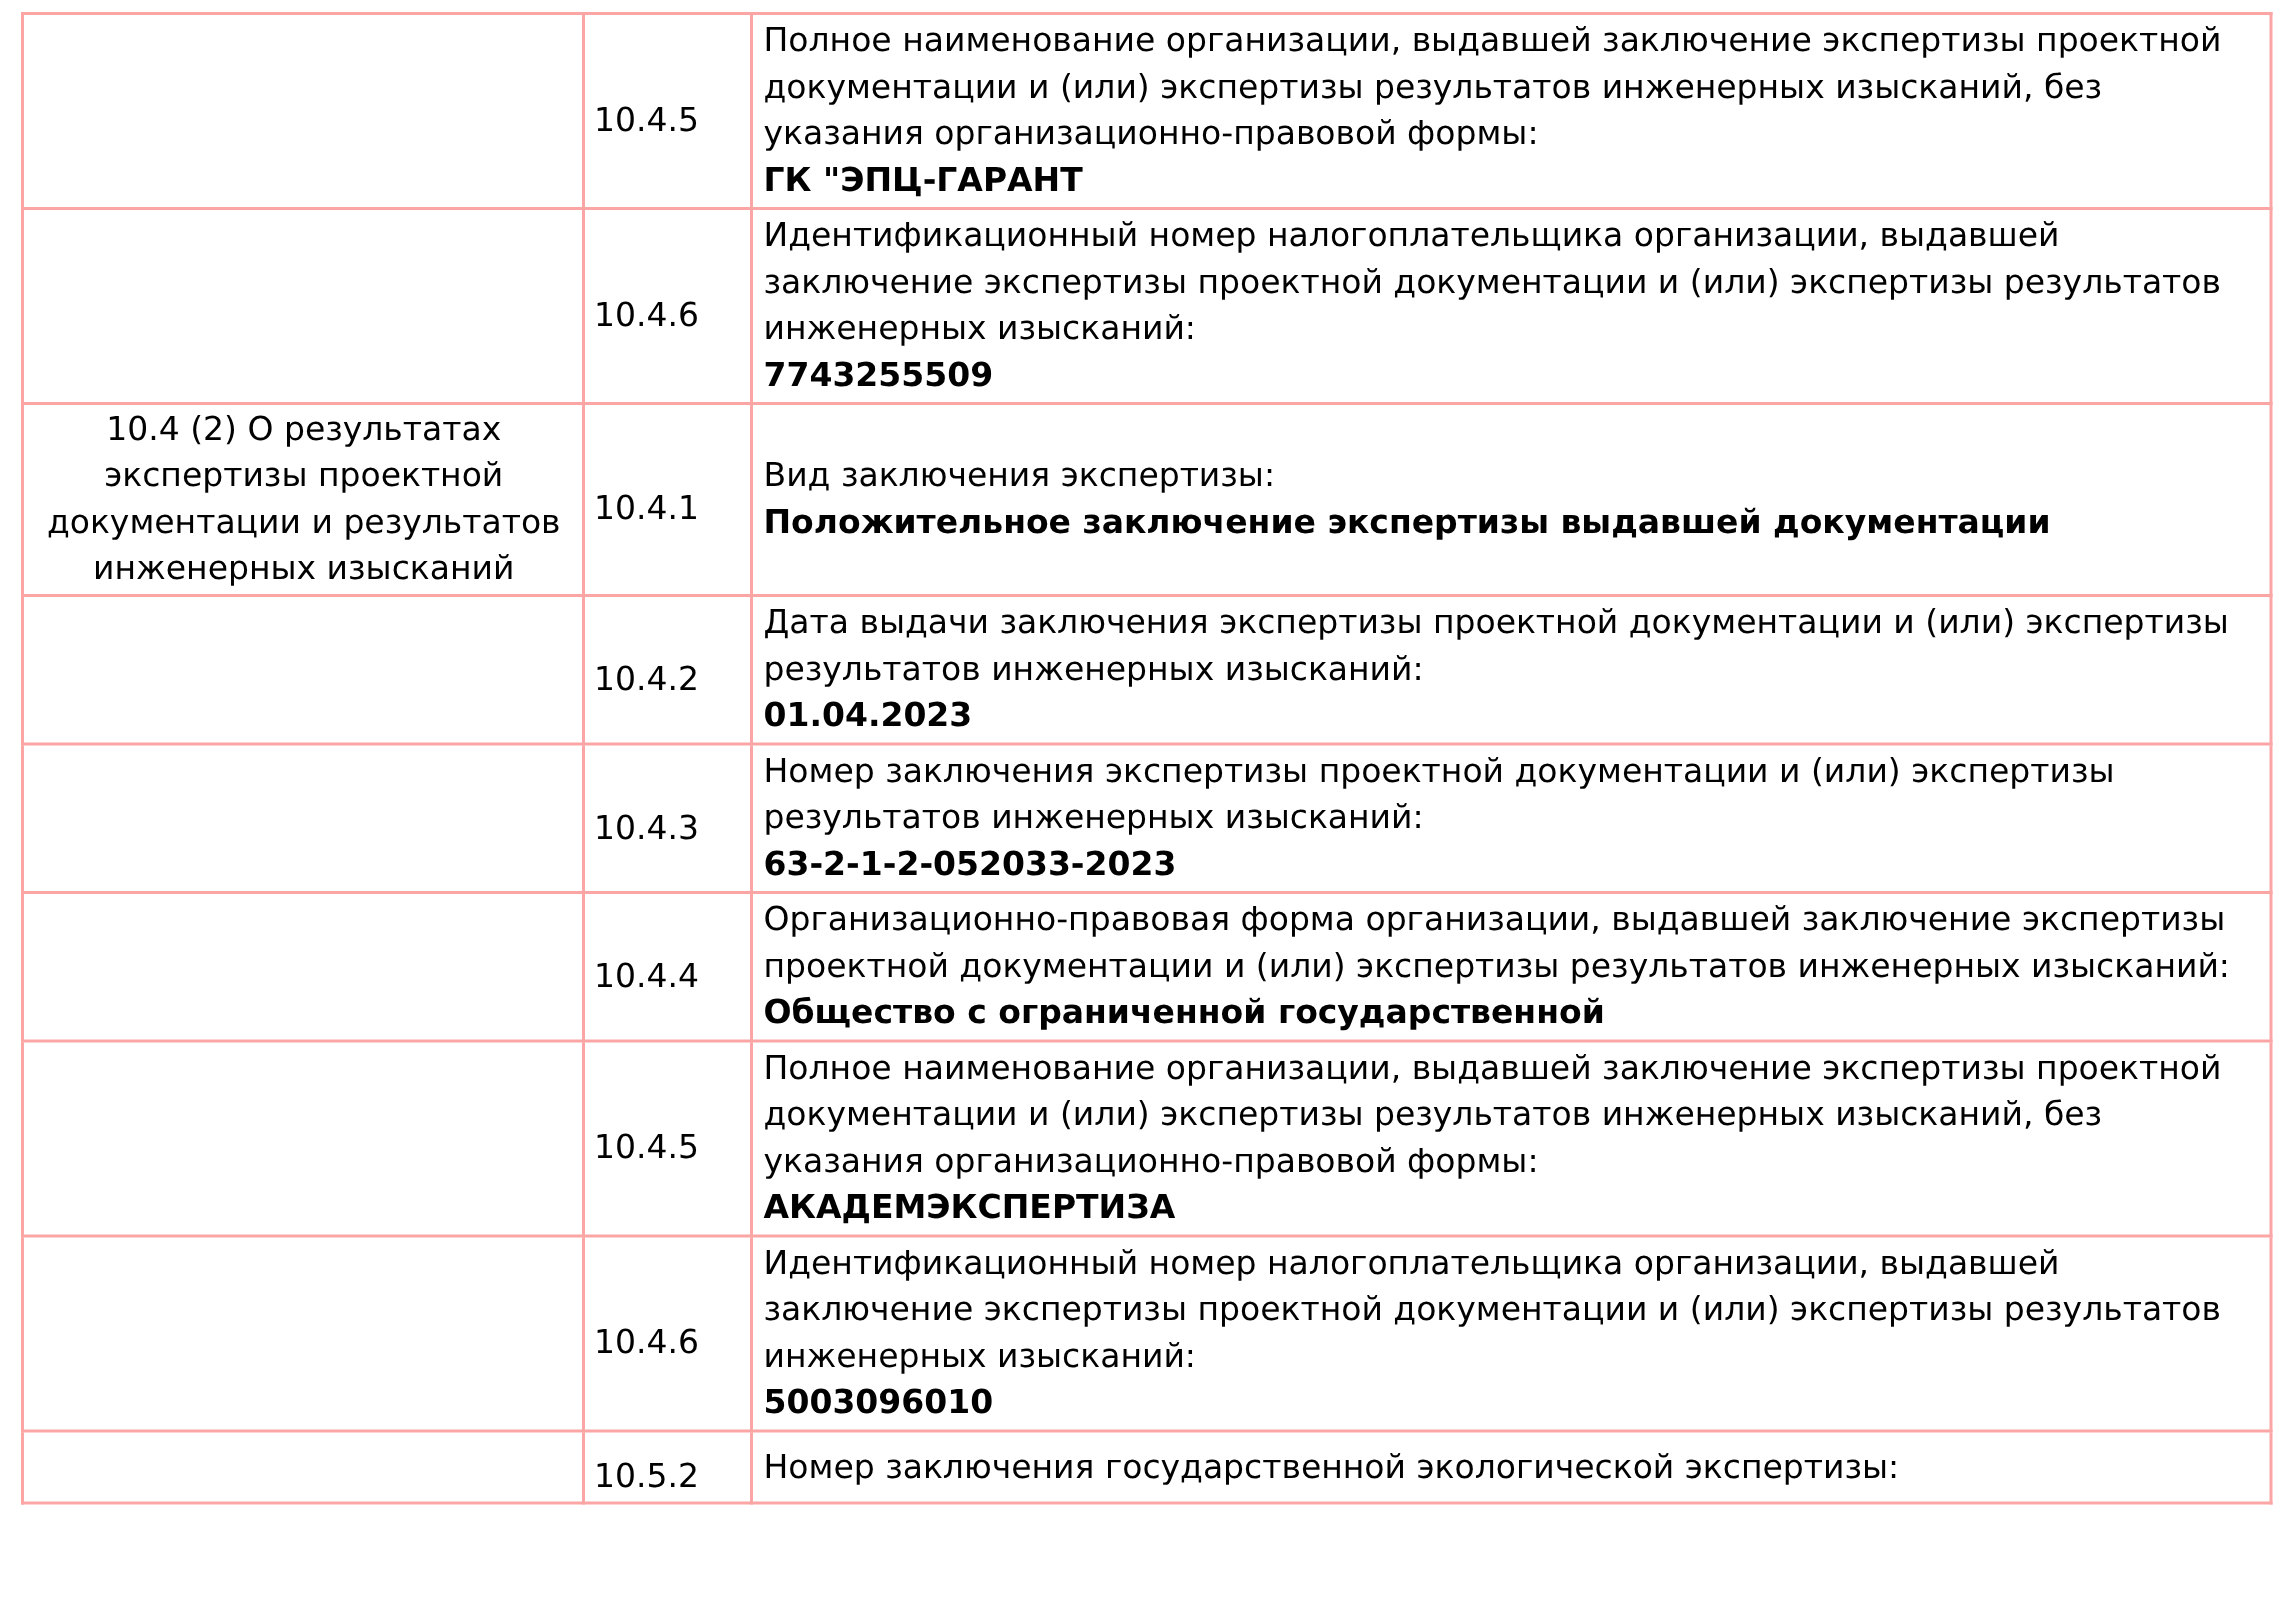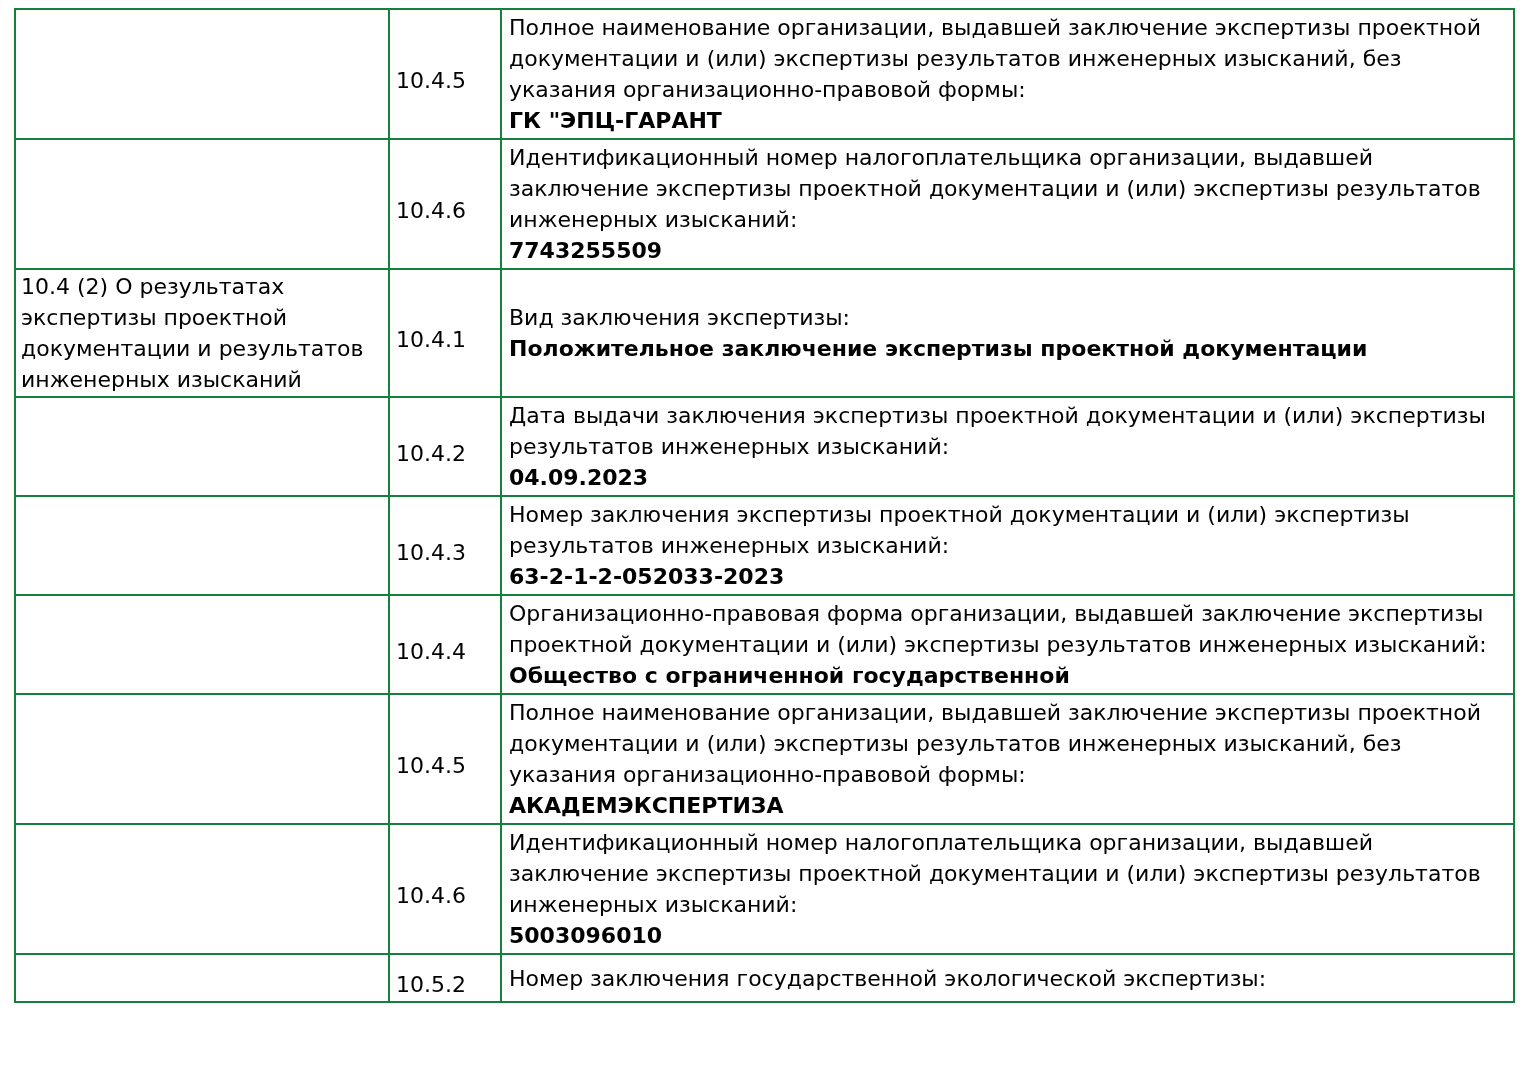--- a/index.html
+++ b/index.html
@@ -17,29 +17,30 @@
   }
   table.decl {
     position: absolute;
     left: 14px;
     top: 8px;
     width: 1499px;
     border-collapse: collapse;
     table-layout: fixed;
   }
   table.decl td {
-    border: 2px solid #15803d;
+    border: 2px solid #fca5a5;
     font-size: 22px;
     line-height: 31px;
     color: #000000;
     overflow: hidden;
   }
   td.section-cell {
     vertical-align: top;
     padding: 1px 4px 1px 5px;
+    text-align: center;
   }
   td.num-cell {
     vertical-align: middle;
     padding: 14px 2px 1px 6px;
   }
   td.content-cell {
     vertical-align: middle;
     padding: 2px 6px 2px 7px;
   }
   .field-label {
@@ -91,34 +92,34 @@
 
   <tr>
     <td class="section-cell">
       <span>10.4 (2) О результатах экспертизы проектной документации и результатов инженерных изысканий</span>
     </td>
     <td class="num-cell">
       <span>10.4.1</span>
     </td>
     <td class="content-cell">
       <span class="field-label">Вид заключения экспертизы:</span>
-      <span class="field-value">Положительное заключение экспертизы проектной документации</span>
+      <span class="field-value">Положительное заключение экспертизы выдавшей документации</span>
     </td>
   </tr>
 
   <tr>
     <td class="section-cell">
       <span></span>
     </td>
     <td class="num-cell">
       <span>10.4.2</span>
     </td>
     <td class="content-cell">
       <span class="field-label">Дата выдачи заключения экспертизы проектной документации и (или) экспертизы результатов инженерных изысканий:</span>
-      <span class="field-value">04.09.2023</span>
+      <span class="field-value">01.04.2023</span>
     </td>
   </tr>
 
   <tr>
     <td class="section-cell">
       <span></span>
     </td>
     <td class="num-cell">
       <span>10.4.3</span>
     </td>

